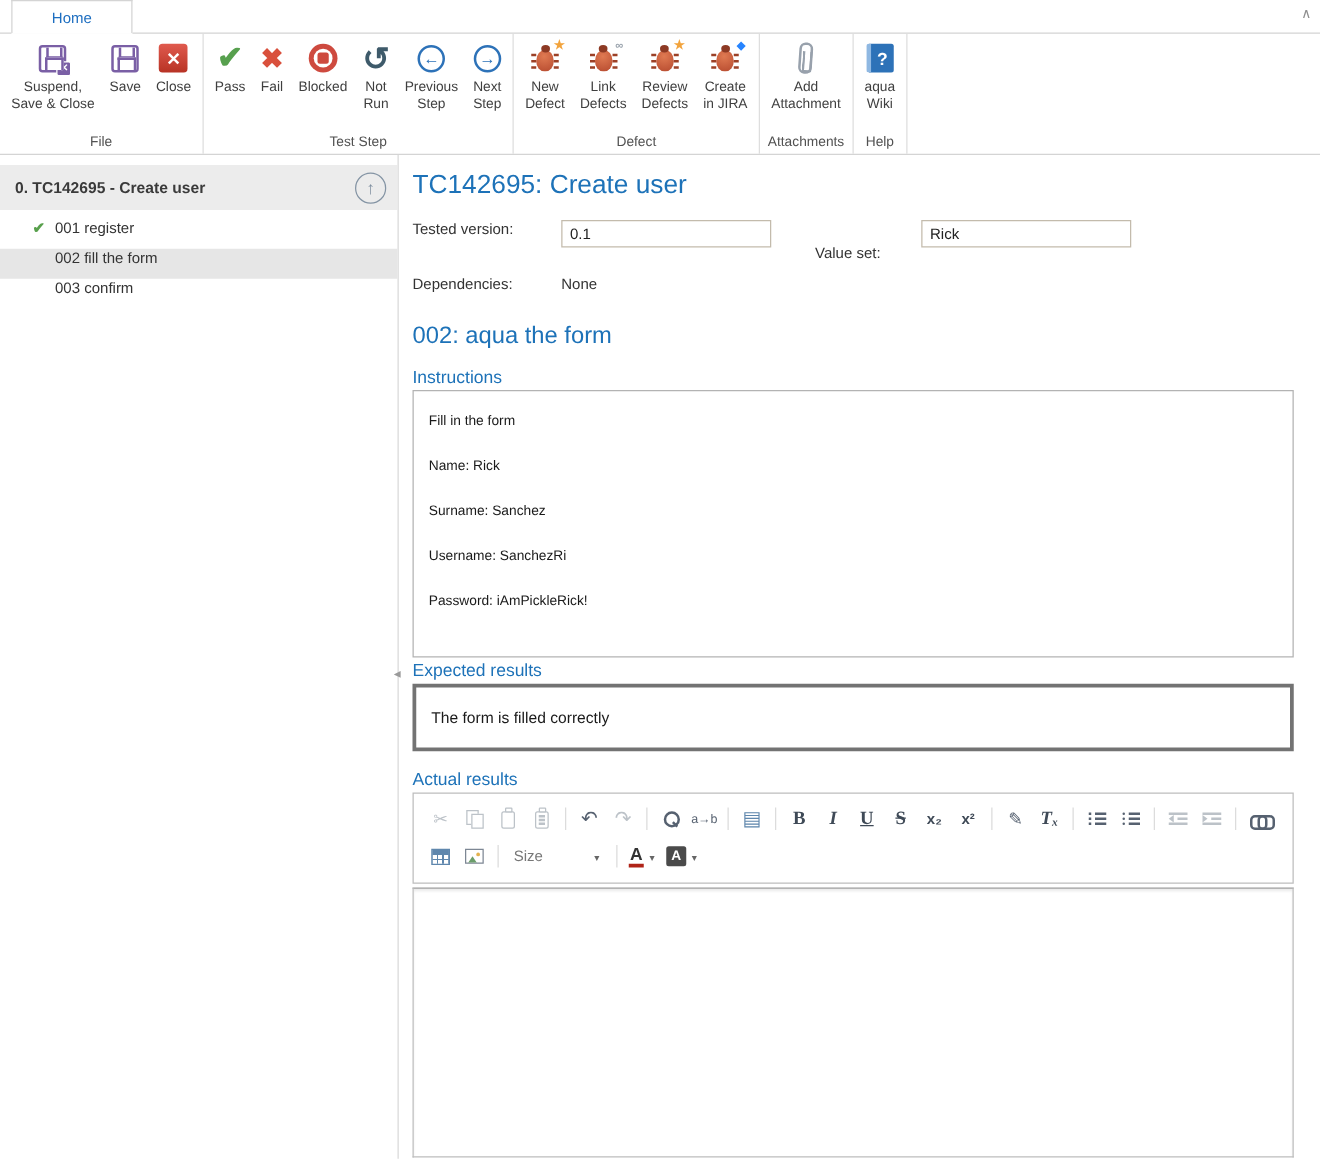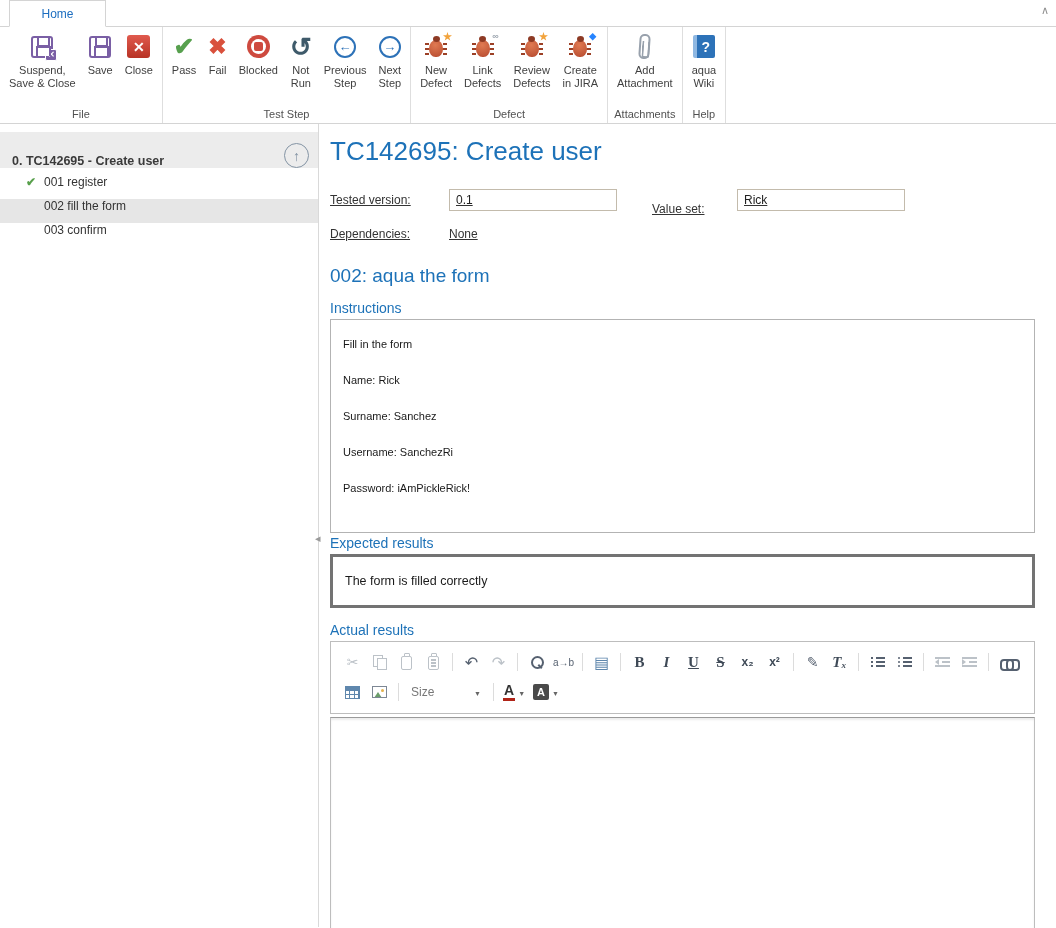--- a/index.html
+++ b/index.html
@@ -55,38 +55,38 @@
   .i-paperclip { width:11px; height:25px; border:2px solid #98a1ac; border-radius:5px; position:relative; transform:rotate(4deg); }
   .i-paperclip::before { content:""; position:absolute; left:1px; top:5px; width:4px; height:15px; border:2px solid #98a1ac; border-top:none; border-radius:0 0 2.5px 2.5px; }
   .i-wiki { width:22px; height:23px; background:#2d72b8; border-left:4px solid #8fb8e2; border-radius:2px; display:flex; align-items:center; justify-content:center; color:#fff; font-weight:bold; font-size:14px; }
   .i-wiki::before { content:"?"; }
 
   
   .layout { display:flex; height:803px; position:relative; }
 
   
   .sidebar { width:318px; padding-top:8px; background:#fff; }
-  .sidebar-header { height:36px; background:#ececec; display:flex; align-items:flex-end; padding:0 9px 0 12px; }
+  .sidebar-header { height:36px; background:#ececec; display:flex; align-items:center; padding:0 9px 0 12px; }
   .sidebar-header-title { font-weight:bold; color:#3a3a3a; font-size:12.5px; flex:1; }
   .circle-up { width:25px; height:25px; border:1px solid #8494a4; border-radius:50%; display:flex; align-items:center; justify-content:center; color:#7f8fa0; font-size:14px; cursor:pointer; }
   .up-arrow::before { content:"↑"; }
   .step-list { margin-top:7px; }
   .step-item { height:24px; display:flex; align-items:flex-start; padding-left:44px; position:relative; color:#333; cursor:default; }
   .step-item.selected { background:#e6e6e6; }
   .check { position:absolute; left:26px; color:#58a04c; font-size:12px; font-weight:bold; }
   .check::before { content:"✔"; }
 
   
   .splitter-arrow { position:absolute; left:315px; top:408px; color:#9a9a9a; font-size:11px; z-index:3; cursor:pointer; }
   .splitter-arrow::before { content:"◂"; }
 
   
   .main { flex:1; border-left:1px solid #d9d9d9; padding:10px 21px 0 11px; background:#fff; }
-  .page-title { font-size:26px; color:#1d72b8; font-weight:400; margin:2px 0 16px; }
-  .fields-row { display:flex; align-items:center;text-decoration:underline; }
+  .page-title { font-size:21px; color:#1d72b8; font-weight:400; margin:2px 0 16px; }
+  .fields-row { display:flex; align-items:flex-start; }
   .fields-row.dep { margin-top:11px; }
   .f-label { color:#333; }
   .w120 { width:119px; }
   .vs-label { margin-left:35px; width:85px;margin-top:19px; }
   .field { width:168px; height:22px; border:1px solid #c3bbac; padding:0 6px; font-size:12px; color:#222; font-family:"Liberation Sans", sans-serif; background:#fff; }
   .dep-value { color:#333; }
   .step-title { margin-top:24px; font-size:19px; color:#1d72b8; }
   .section-label { font-size:14px; color:#1d72b8; margin-bottom:3px; }
   .ml-instructions { margin-top:13px; }
   .ml-expected { margin-top:2px; }

